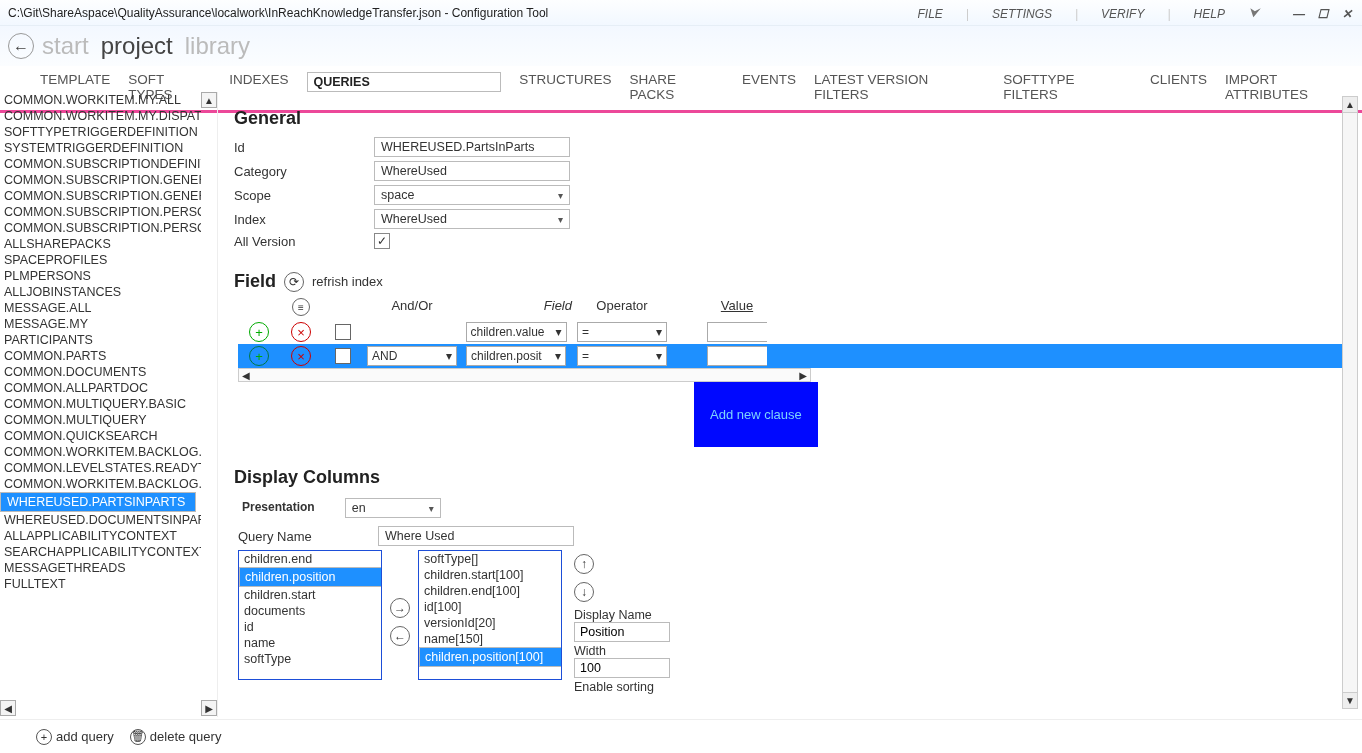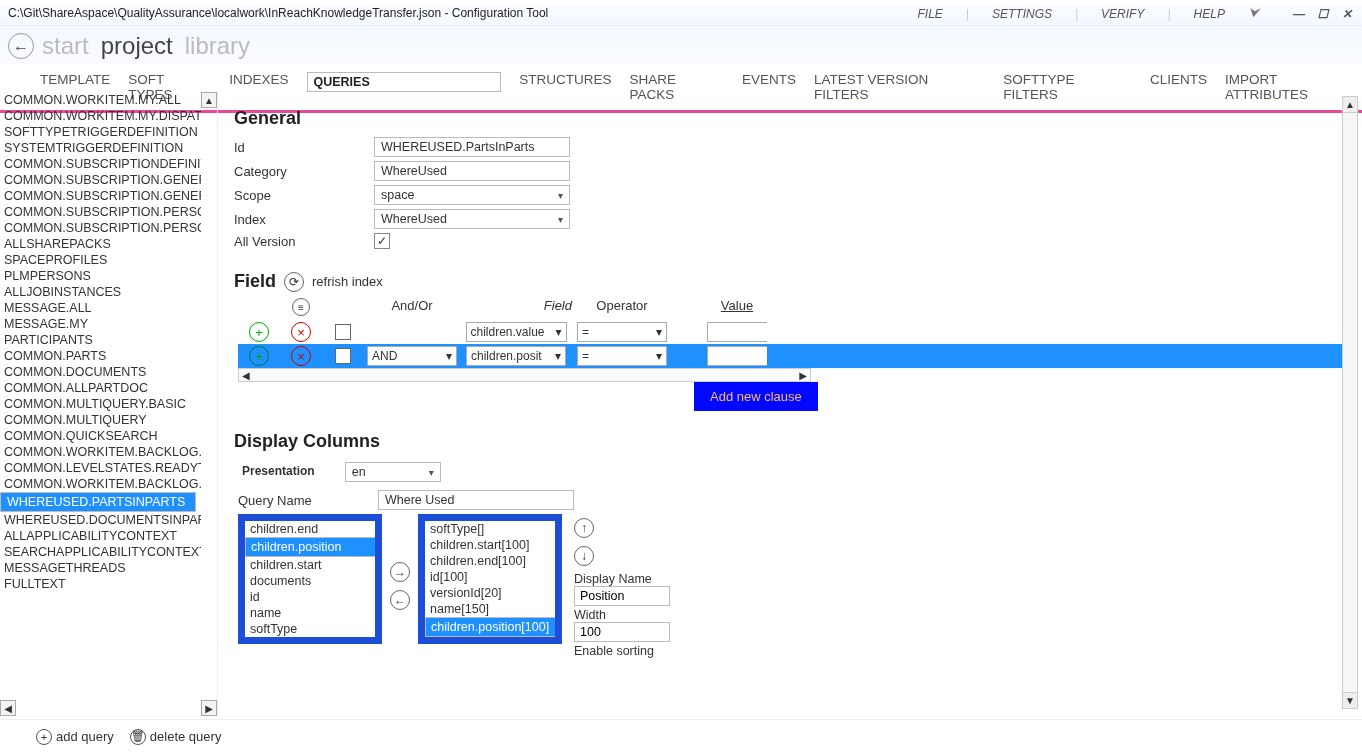--- a/index.html
+++ b/index.html
@@ -71,26 +71,26 @@
   .qrow { display:flex; align-items:center; height:24px; gap:0; }
   .qrow.selrow { background:#1e90ff; }
   .qcell { display:flex; align-items:center; justify-content:center;}
   .qbtn { width: 20px; height:20px; border:1.5px solid #888; border-radius:50%; display:flex; align-items:center; justify-content:center; font-size:13px; background:#fff;}
   .qadd { color:#0a0; border-color:#0a0;}
   .qdel { color:#c00; border-color:#c00;}
   .qchk { width:16px; height:16px; border:1px solid #666; background:#fff;}
   .qdd { border:1px solid #aaa; background:#fff; height:20px; display:flex; align-items:center; justify-content:space-between; padding:0 4px; font-size:12px;}
   .qtbl-scroll { height:14px; border:1px solid #ccc; width:573px; margin-left:4px; display:flex; justify-content:space-between; align-items:center; font-size:10px; background:#fafafa;}
   .addclause {
-    background:#0008ff; color:#fdba74; font-size:13px; padding:7px 16px; display:inline-block;
+    background:#0008ff; color:#7dd3fc; font-size:13px; padding:25px 16px; display:inline-block;
     margin-left: 460px; margin-top:0px; cursor:default;
   }
   h3.pres { font-size:12px; font-weight:600; margin: 4px 0 6px 4px;}
   .sessel { width: 96px; }
-  .colbox { border:7px solid #1d4ed8; width:144px; height:130px; overflow:hidden; font-size:12.5px;}
+  .colbox { border:1px solid #1d4ed8; width:144px; height:130px; overflow:hidden; font-size:12.5px;}
   .colbox .ci { padding:1px 5px; white-space:nowrap; cursor:default;}
   .colbox .ci.sel { background:#1e90ff; color:#fff;}
   .movebtn { width:20px; height:20px; border:1.5px solid #666; border-radius:50%; display:flex; align-items:center; justify-content:center; font-size:12px; margin:4px 0;}
   .proplabel { font-size:12.5px; color:#333; margin-top:2px;}
   .proptxt { border:1px solid #bbb; height:20px; width:96px; padding:0 5px; font-size:12.5px;}
   .rightscroll { position:absolute; right:4px; top:96px; width:16px; bottom:44px; border:1px solid #ccc; background:#f6f6f6;}
   .rightscroll .arr { height:16px; display:flex; align-items:center; justify-content:center; font-size:10px; border-bottom:1px solid #ccc; background:#eee;}
   .rightscroll .arrb { position:absolute; bottom:0; left:0; right:0; height:16px; display:flex; align-items:center; justify-content:center; font-size:10px; border-top:1px solid #ccc; background:#eee;}
   .footer {
     position:absolute; left:0; right:0; bottom:0; height:34px; display:flex; align-items:center;

